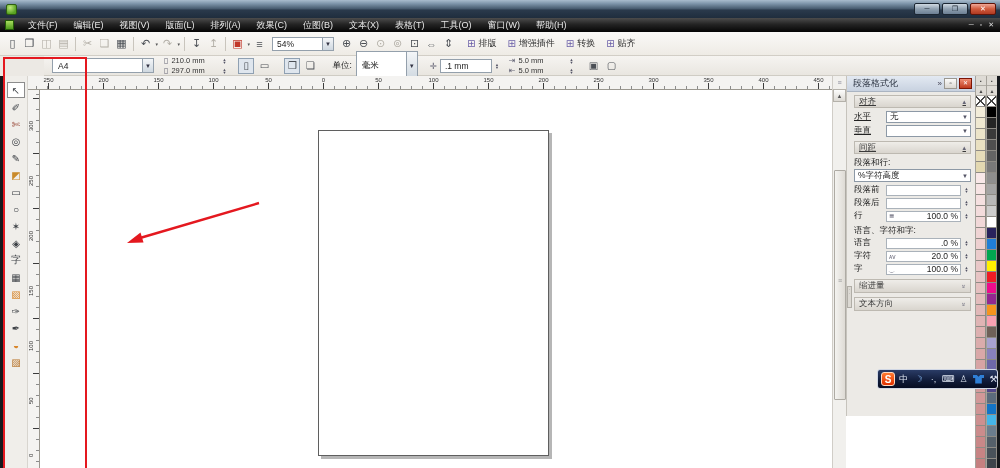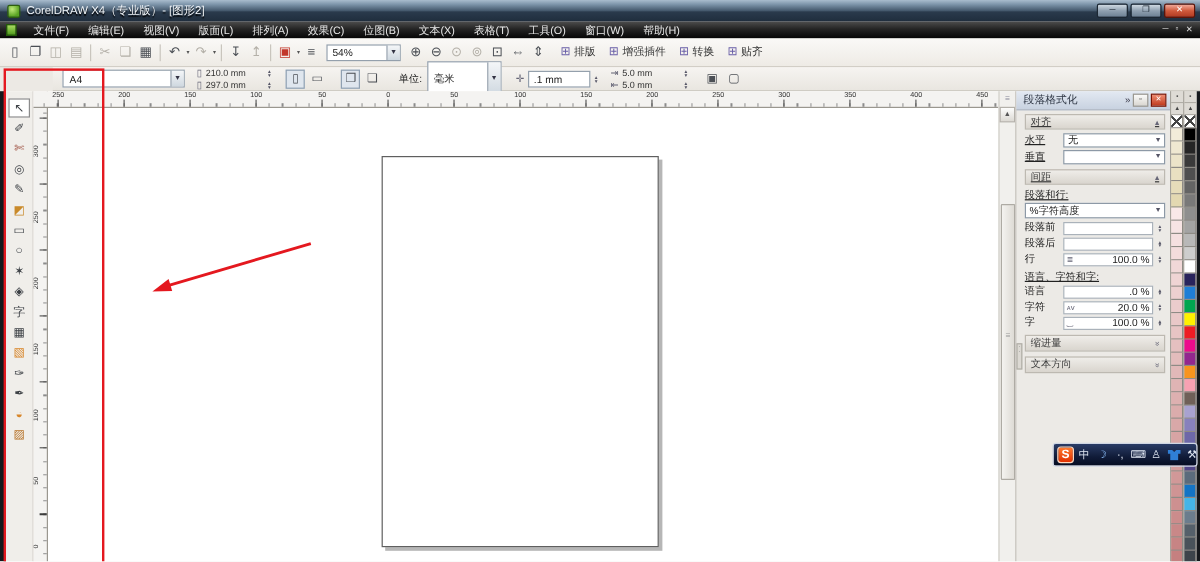--- a/index.html
+++ b/index.html
@@ -107,36 +107,36 @@
 
   .vscroll { position:absolute; left:832px; top:0; width:14px; height:392px; background:#f1f0ed; border-left:1px solid #d0cdc7; }
   .vs-top-icon { width:13px; height:13px; font-size:7px; color:#889; display:flex; align-items:center; justify-content:center; }
   .vs-arrow { width:13px; height:13px; background:linear-gradient(180deg,#fdfdfc,#dcd9d3); border:1px solid #b4b1aa;
     font-size:6px; color:#555; display:flex; align-items:center; justify-content:center; }
   .vs-thumb { position:absolute; left:1px; top:94px; width:12px; height:230px;
     background:linear-gradient(90deg,#f4f3f0,#dedbd5); border:1px solid #aeaba4; border-radius:1px; }
   .vs-thumb::after { content:"≡"; position:absolute; left:3px; top:106px; font-size:7px; color:#999; }
 
   
-  .docker { position:absolute; left:846px; top:0; width:129px; height:392px; background:#eceae6; border-left:1px solid #c6c3bc; }
+  .docker { position:absolute; left:846px; top:0; width:129px; height:340px; background:#eceae6; border-left:1px solid #c6c3bc; }
   .docker-grip { position:absolute; left:0px; top:210px; width:5px; height:22px; background:#dcd9d3; border:1px solid #b0ada6; font-size:5px; color:#888; line-height:4px; text-align:center; }
   .docker-header { height:16px; background:linear-gradient(180deg,#e3e9f2,#c8d2e0); border-bottom:1px solid #aab4c2;
     display:flex; align-items:center; padding:0 3px 0 6px; font-size:9px; color:#2c3442; }
   .dk-chev { margin-left:auto; font-size:8px; color:#445; }
   .dk-btn { width:13px; height:11px; margin-left:2px; background:linear-gradient(180deg,#fbfbfa,#d9d6d0);
     border:1px solid #9a978f; font-size:6px; line-height:9px; text-align:center; color:#333; }
   .dk-btn.close { background:linear-gradient(180deg,#ee8d74,#c03a1e); color:#fff; border-color:#7c1404; }
   .docker-body { padding:3px 4px 0 7px; }
   .sec-bar { height:13px; background:linear-gradient(180deg,#efede9,#d9d5ce); border:1px solid #bdb9b1;
     display:flex; align-items:center; padding:0 4px; font-size:8.5px; color:#3a3a3a; margin-bottom:2px;text-decoration:underline; }
   .sec-bar .chev { margin-left:auto; font-size:7px; color:#667; }
   .row { display:flex; align-items:center; height:13px; margin-bottom:1px; font-size:8.5px; }
   .row .lbl { width:32px; color:#222;text-decoration:underline; }
   .ctl-combo { flex:1; height:12px; background:#fff; border:1px solid #8d99a6; display:flex; align-items:center; padding-left:3px; font-size:8.5px; }
-  .plain-lbl { font-size:8.5px; color:#222; height:12px; line-height:12px; margin:2px 0 1px;text-decoration:underline; }
+  .plain-lbl { font-size:8.5px; color:#222; height:12px; line-height:12px; margin:2px 0 1px; }
   .wide-combo { height:13px; background:#fff; border:1px solid #8d99a6; display:flex; align-items:center; padding-left:3px; margin-bottom:2px; font-size:8.5px; }
   .fld-row { display:flex; align-items:center; height:12px; margin-bottom:1px; font-size:8.5px; }
   .fld-row .lbl { width:32px; }
   .fld-row .fld { flex:1; height:11px; background:#fff; border:1px solid #aab2ba; display:flex; align-items:center; padding:0 2px; gap:2px;justify-content:space-between; }
   .fld .ficon { font-size:6.5px; color:#667; }
   .fld .fval { margin-left:auto; }
   .mini-spin { width:9px; display:flex; flex-direction:column; align-items:center; font-size:4px; color:#556; line-height:3.5px; margin-left:1px; }
   .collapse-bar { height:14px; background:linear-gradient(180deg,#efede9,#d9d5ce); border:1px solid #bdb9b1;
     display:flex; align-items:center; padding:0 4px; font-size:8.5px; color:#3a3a3a; margin-top:4px; }
   .collapse-bar .dchev { margin-left:auto; font-size:7px; color:#667; transform:rotate(90deg); }
@@ -165,21 +165,20 @@
   .ime-moon { color:#8fc3ff; }
   .ime-shirt { width:11px; height:9px; background:#2f7fd6; clip-path:polygon(0 0,30% 0,50% 25%,70% 0,100% 0,100% 40%,80% 40%,80% 100%,20% 100%,20% 40%,0 40%); }
 </style>
 </head>
 <body>
 
 <div class="screen">
 
   <div class="titlebar">
     <div class="app-icon"></div>
-    <div class="title-text">CorelDRAW X4（专业版）- [图形2]</div>
     <div class="win-btns">
       <div class="win-btn">─</div>
       <div class="win-btn">❐</div>
       <div class="win-btn close">✕</div>
     </div>
   </div>
 
   <div class="menubar">
     <div class="menu-doc-icon"></div>
     <div style="display:flex">

